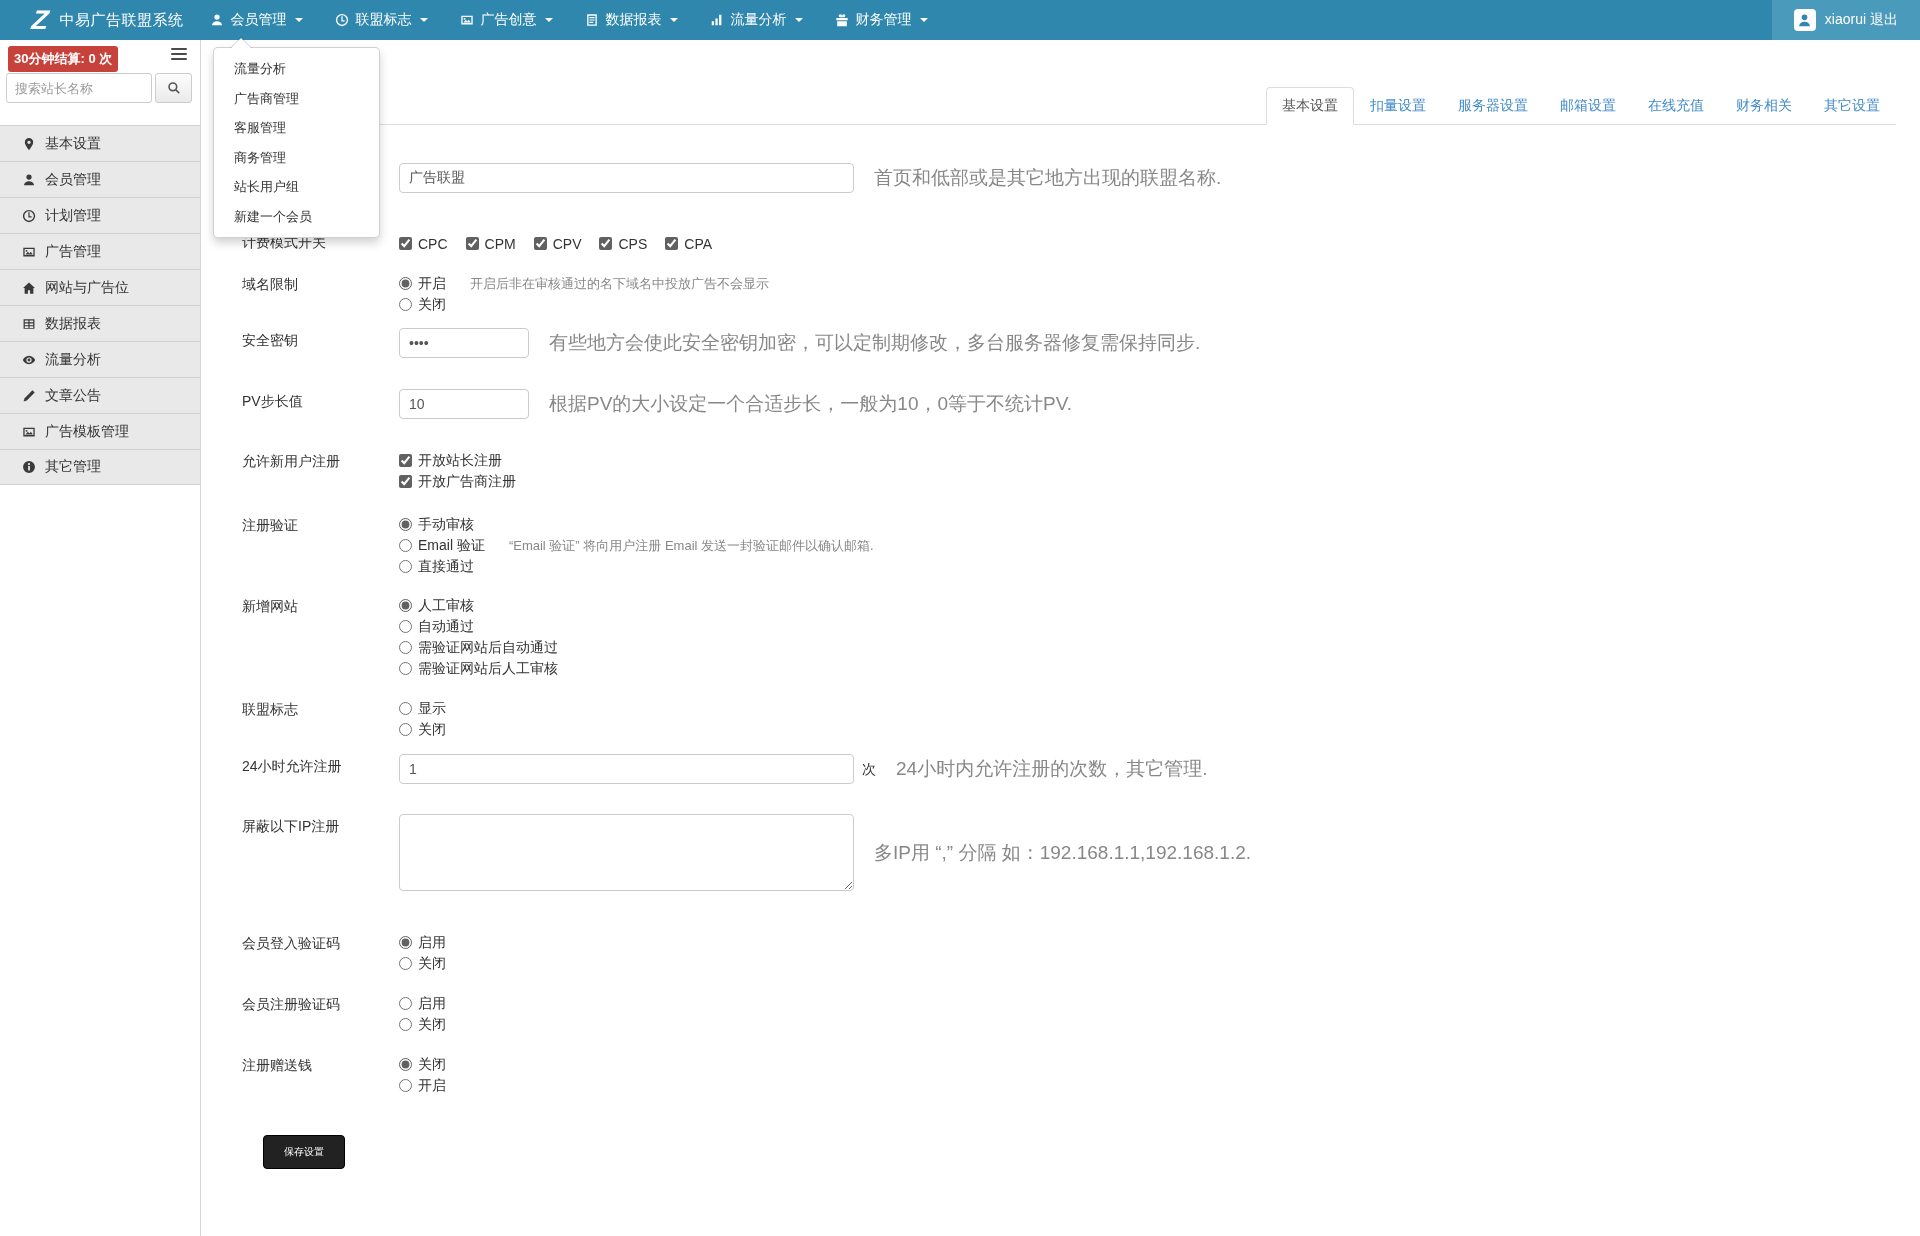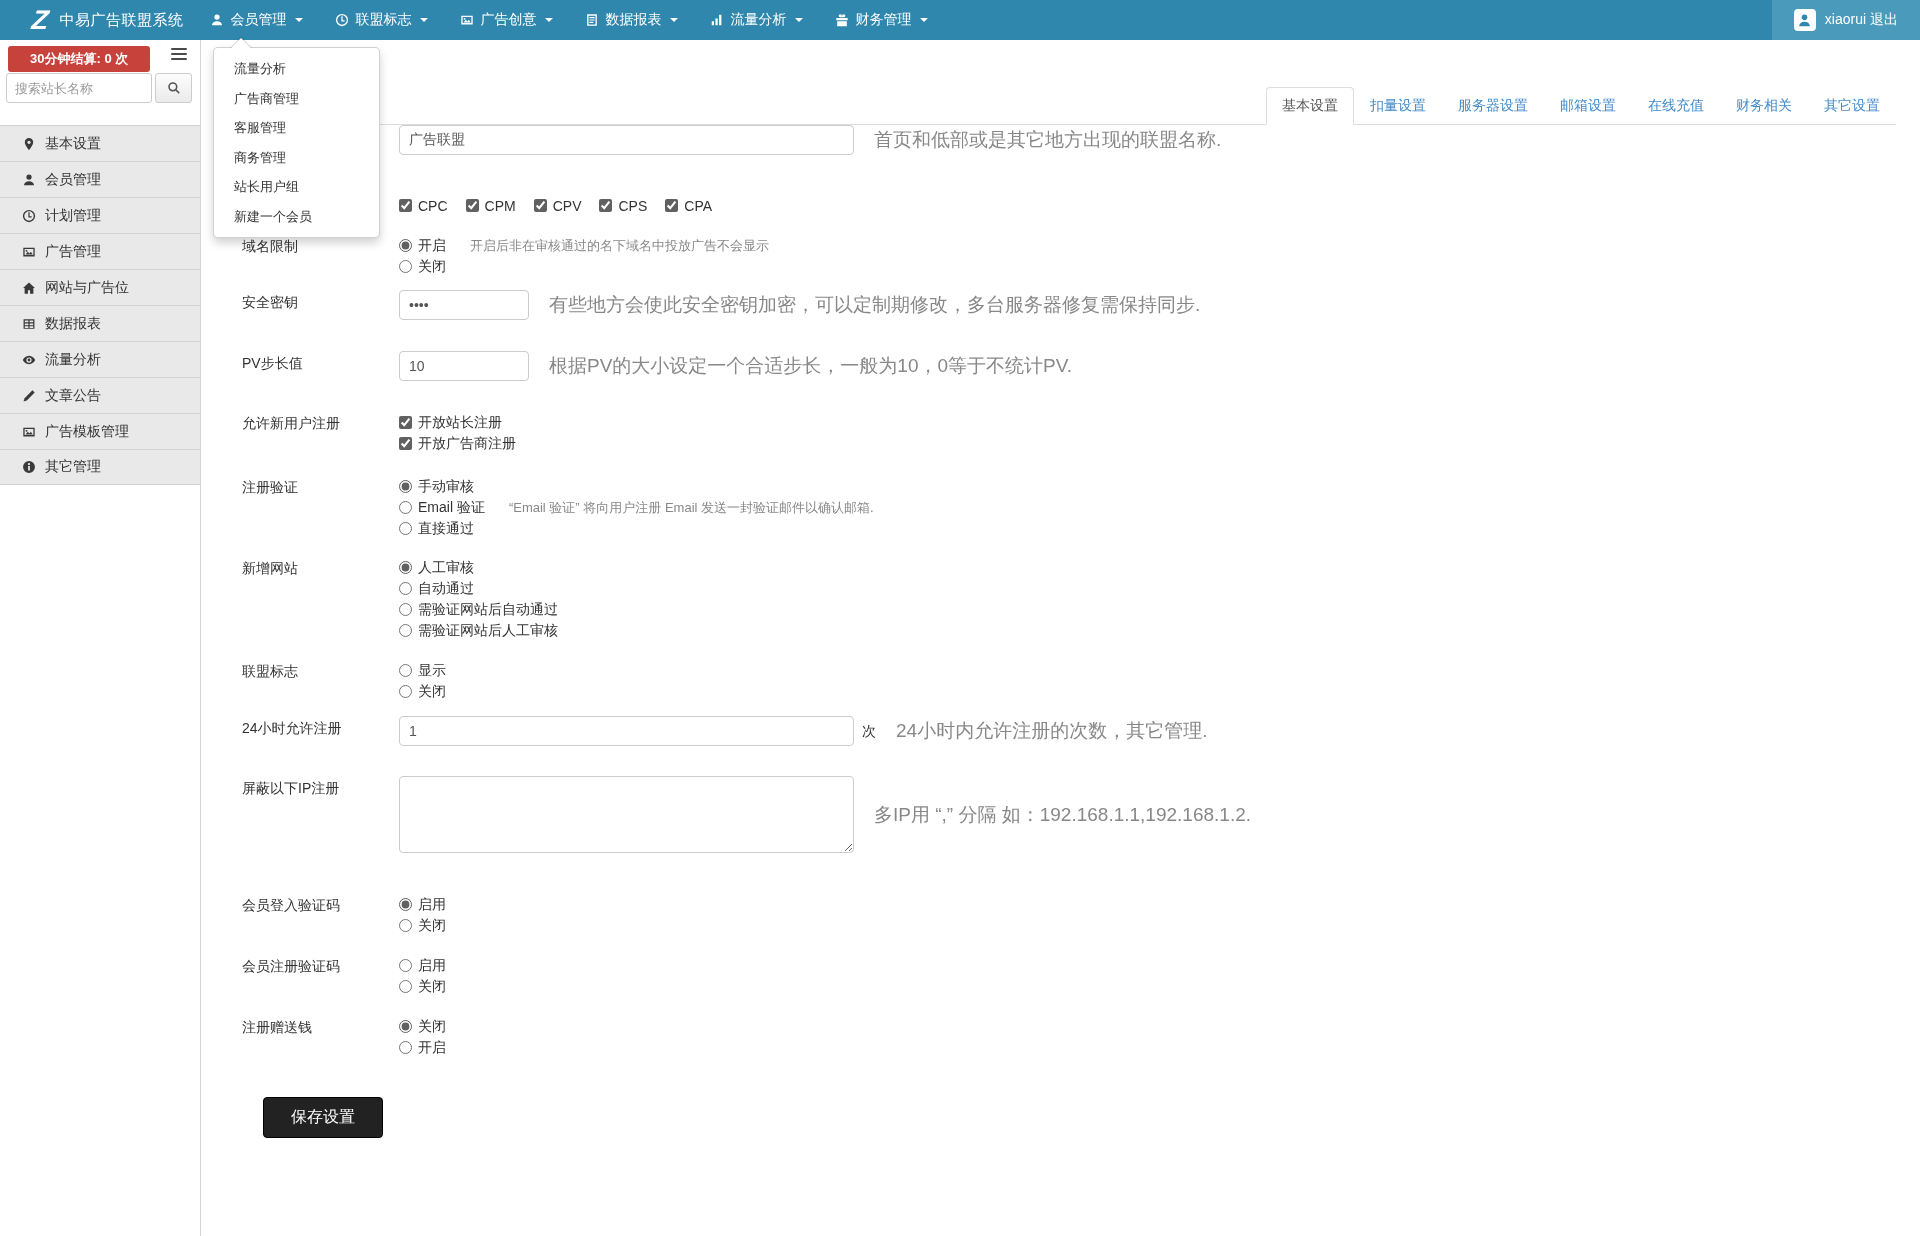--- a/index.html
+++ b/index.html
@@ -49,21 +49,21 @@
     content:"";position:absolute;top:-10px;left:17px;width:0;height:0;
     border-left:10px solid transparent;border-right:10px solid transparent;border-bottom:10px solid #fff;
   }
   .dropdown-panel ul{list-style:none;margin:0;padding:0;}
   .dropdown-panel a{display:block;padding:5px 20px;font-size:13px;color:#333;line-height:1.5;text-decoration:none;white-space:nowrap;cursor:pointer;}
 
   
   .sidebar{position:absolute;top:40px;left:0;width:201px;bottom:0;background:#fff;border-right:1px solid #d5d5d5;}
   .settle-badge{
     position:absolute;top:6px;left:8px;background:var(--c-badge);color:#fff;
-    font-size:13px;font-weight:bold;padding:4px 22px;border-radius:3px;white-space:nowrap;
+    font-size:13px;font-weight:bold;padding:4px 6px;border-radius:3px;white-space:nowrap;
   }
   .hamburger{position:absolute;top:6px;right:13px;width:16px;cursor:pointer;padding:2px 0;}
   .hamburger i{display:block;height:2px;background:#4a4a4a;margin-bottom:3px;border-radius:1px;}
   .search-row{position:absolute;top:33px;left:6px;display:flex;align-items:flex-end;}
   .search-input{
     width:146px;height:30px;border:1px solid #ccc;border-radius:3px;padding:0 8px;
     font-size:13px;color:#555;outline:none;
   }
   .search-input::placeholder{color:#999;}
   .search-btn{
@@ -83,21 +83,21 @@
 
   
   .content{position:absolute;top:40px;left:202px;right:0;bottom:0;background:#fff;}
   .tabs-bar{margin:47px 24px 0 20px;border-bottom:1px solid #ddd;display:flex;justify-content:flex-end;}
   .tabs{display:flex;list-style:none;margin:0 0 -1px 0;padding:0;}
   .tab{padding:9px 15px;font-size:14px;cursor:pointer;border:1px solid transparent;border-radius:4px 4px 0 0;}
   .tab.active{background:#fff;border-color:#ddd #ddd #fff;color:#555;cursor:default;}
   .tab.link{color:var(--c-link);}
 
   
-  .settings-form{}
+  .settings-form{margin-top:38px;}
   .form-row{display:flex;align-items:flex-start;}
   .form-label{flex:0 0 157px;margin-left:40px;padding-top:4px;font-size:14px;color:#333;}
   .field{display:flex;align-items:flex-start;}
   .text-input{
     height:30px;border:1px solid #ccc;border-radius:4px;padding:4px 9px;font-size:14px;color:#555;
     outline:none;background:#fff;
   }
   .w-lg{width:455px;}
   .w-sm{width:130px;}
   .hint{color:#888;font-size:19px;margin-left:20px;line-height:30px;white-space:nowrap;}
@@ -109,21 +109,21 @@
   .opt-hint{color:#888;font-size:13px;margin-left:24px;white-space:nowrap;}
   .ip-textarea{
     width:455px;height:77px;border:1px solid #ccc;border-radius:4px;padding:6px 9px;
     font-size:14px;color:#555;resize:both;outline:none;
   }
   .field-center{align-items:center;}
   .field-center .hint{line-height:normal;}
   .save-row{margin-left:61px;}
   .save-btn{
     background:var(--c-save);color:#fff;border:1px solid #000;border-radius:4px;
-    font-size:16px;padding:9px 27px;cursor:pointer;text-align:right;
+    font-size:10px;padding:9px 20px;cursor:pointer;text-align:right;
   }
   
   .mb37{margin-bottom:37px;} .mb18{margin-bottom:18px;} .mb13{margin-bottom:13px;}
   .mb31{margin-bottom:31px;} .mb30{margin-bottom:30px;} .mb21{margin-bottom:21px;}
   .mb17{margin-bottom:17px;} .mb14{margin-bottom:14px;} .mb40{margin-bottom:40px;}
   .mb39{margin-bottom:39px;}
 </style>
 </head>
 <body>
 

